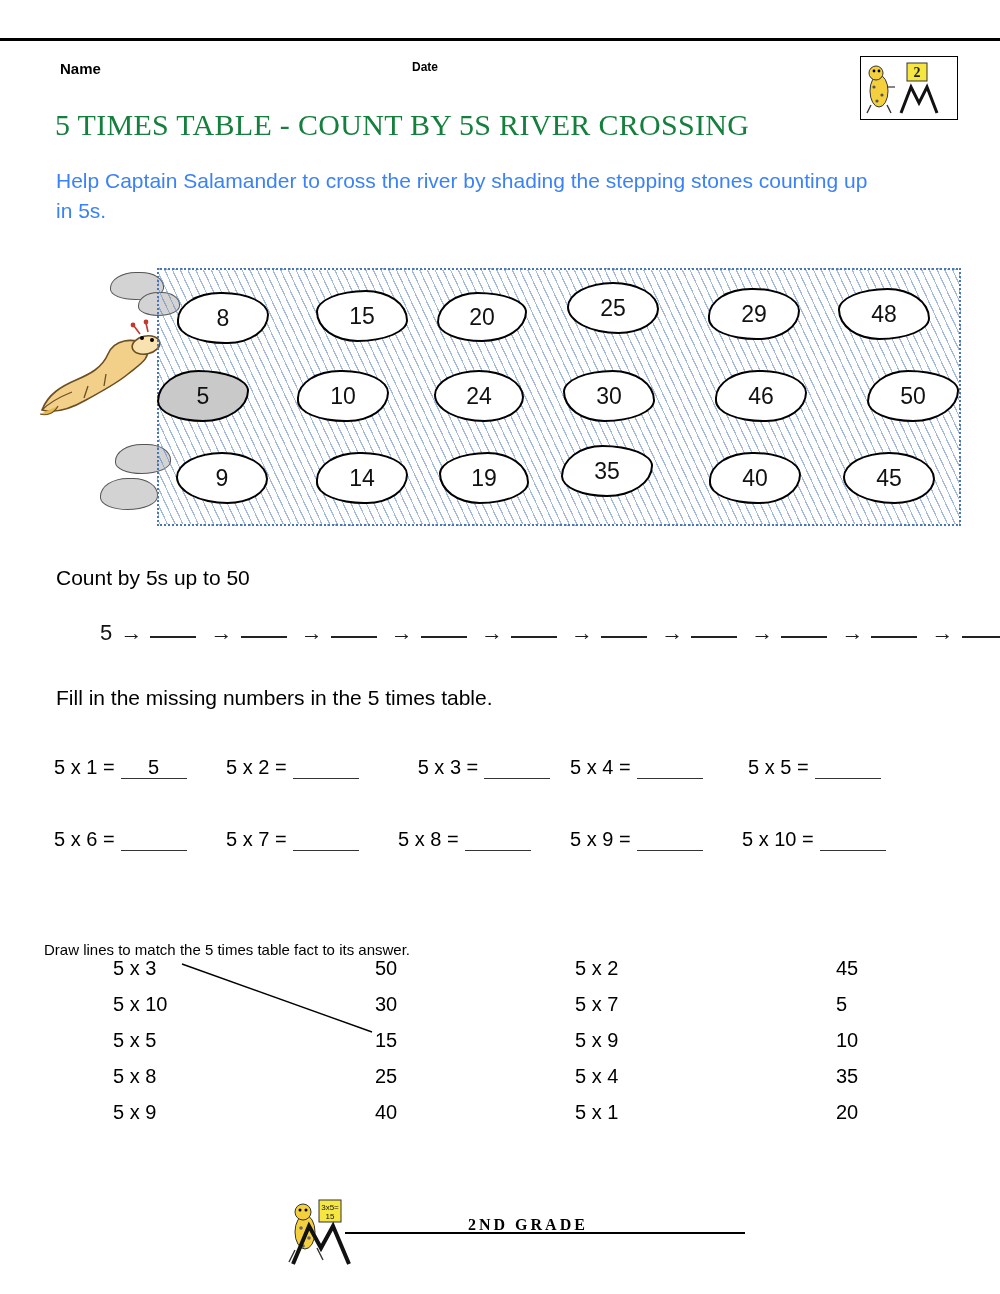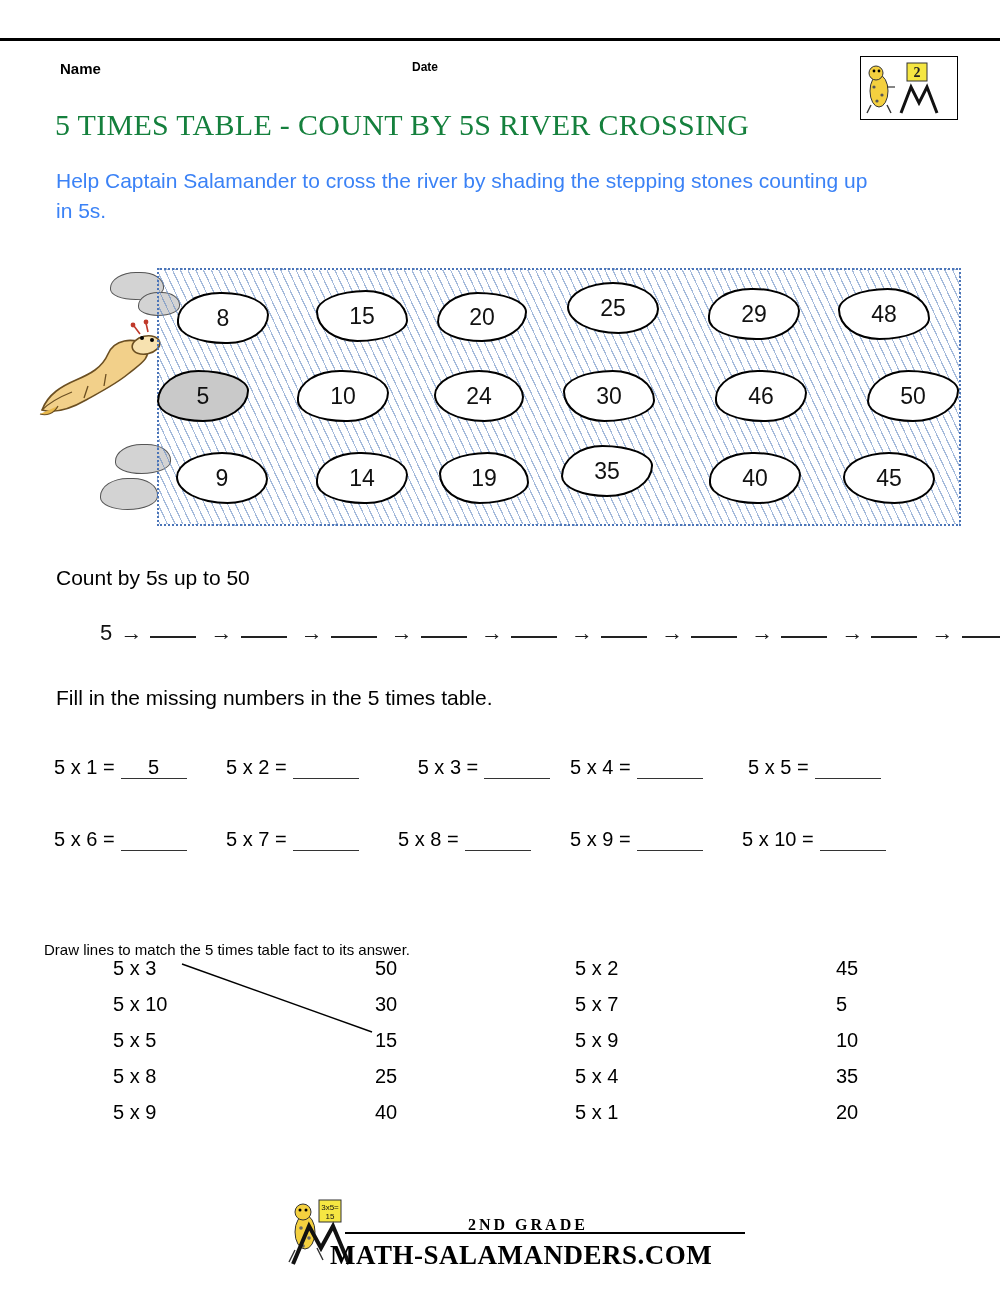--- a/index.html
+++ b/index.html
@@ -430,15 +430,14 @@
     <circle cx="34" cy="40" r="1.8" fill="#666"></circle>
     <circle cx="28" cy="48" r="1.8" fill="#666"></circle>
     <path d="M20 52 L14 64 M42 50 L48 62" stroke="#333" stroke-width="1.4" fill="none"></path>
     <rect x="44" y="2" width="22" height="22" fill="#f5e642" stroke="#333" stroke-width="1"></rect>
     <text x="55" y="12" font-family="Liberation Sans, sans-serif" font-size="8" text-anchor="middle" fill="#111">3x5=</text>
     <text x="55" y="21" font-family="Liberation Sans, sans-serif" font-size="8" text-anchor="middle" fill="#111">15</text>
     <path d="M18 66 L34 28 L46 50 L58 28 L74 66" fill="none" stroke="#111" stroke-width="4"></path>
   </svg>
   <div class="footer-rule"></div>
   <div class="footer-grade">2ND GRADE</div>
-  <div class="footer-url">MATH-SALAMANDERS.COM</div>
 
 </div>
 
 </body></html>

